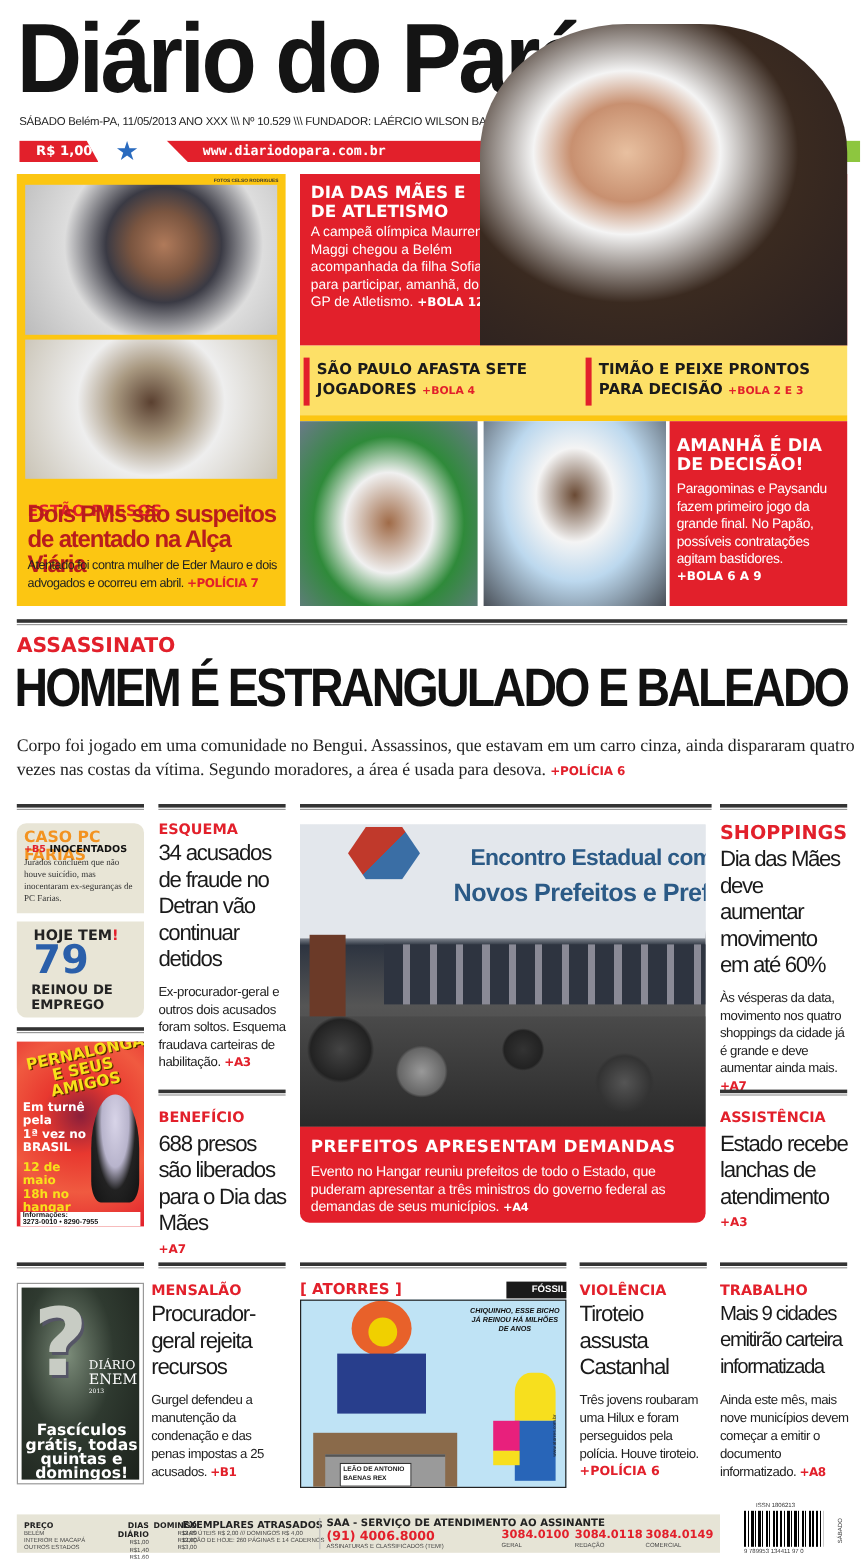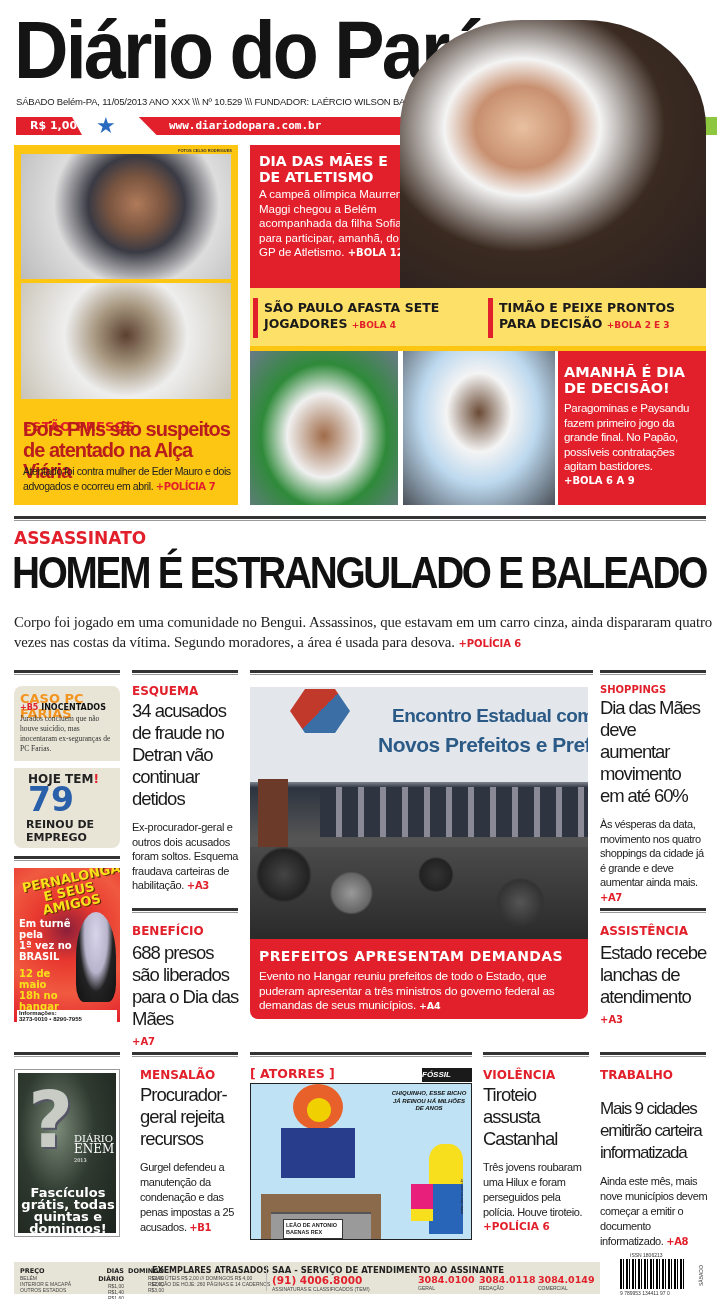--- a/index.html
+++ b/index.html
@@ -181,21 +181,21 @@
 </div>
 <div class="abs" style="left:250px;top:939px;width:338px;height:80px;background:#e2202b;border-radius:0 0 8px 8px">
   <div class="abs hblock" style="left:9px;top:9px;font-size:14px;color:#fff;letter-spacing:0.4px">PREFEITOS APRESENTAM DEMANDAS</div>
   <div class="abs" style="left:9px;top:30px;width:322px;font-size:11.8px;line-height:14.5px;color:#fff;letter-spacing:-0.2px">
     <span>Evento no Hangar reuniu prefeitos de todo o Estado, que puderam apresentar a três ministros do governo federal as demandas de seus municípios.</span>
     <span class="hblock" style="font-size:9.5px">+A4</span>
   </div>
 </div>
 
 <div class="abs" style="left:600px;top:684px;width:108px">
-  <div class="kick-big" style="font-size:10px">SHOPPINGS</div>
+  <div class="kick-big" style="font-size:16px">SHOPPINGS</div>
   <div class="headline-cond" style="font-size:18.5px;letter-spacing:-1.1px;margin-top:2px;line-height:22px">Dia das Mães deve aumentar movimento em até 60%</div>
   <div class="small-body" style="margin-top:10px;font-size:11px;line-height:14.5px;letter-spacing:-0.4px">
     <span>Às vésperas da data, movimento nos quatro shoppings da cidade já é grande e deve aumentar ainda mais.</span>
     <span class="ref">+A7</span>
   </div>
 </div>
 <div class="rule" style="left:600px;top:908px;width:106px"></div>
 <div class="abs" style="left:600px;top:924px;width:108px">
   <div class="kick-big" style="font-size:12px">ASSISTÊNCIA</div>
   <div class="headline-cond" style="font-size:18.5px;letter-spacing:-1px;margin-top:4px;line-height:22px">Estado recebe lanchas de atendimento</div>
@@ -213,32 +213,32 @@
     <div class="abs hblock" style="left:10px;top:2px;font-size:78px;color:#c8ccc4;line-height:90px;text-shadow:2px 2px 0 #556">?</div>
     <div class="abs" style="left:56px;top:60px;color:#fff;font-family:'DejaVu Serif',serif;font-size:10px;line-height:11px;width:40px">
       <div>DIÁRIO</div>
       <div style="font-size:12px">ENEM</div>
       <div style="font-size:5px">2013</div>
     </div>
     <div class="abs hblock" style="left:2px;top:114px;width:96px;text-align:center;color:#fff;font-size:13px;line-height:12px">Fascículos grátis, todas quintas e domingos!</div>
   </div>
 </div>
 
-<div class="abs" style="left:140px;top:1068px;width:108px">
+<div class="abs" style="left:126px;top:1068px;width:108px">
   <div class="kick-big" style="font-size:12px">MENSALÃO</div>
   <div class="headline-cond" style="font-size:18.5px;letter-spacing:-1px;margin-top:2px;line-height:22px">Procurador-geral rejeita recursos</div>
   <div class="small-body" style="margin-top:10px;font-size:11px;line-height:15px;letter-spacing:-0.4px">
     <span>Gurgel defendeu a manutenção da condenação e das penas impostas a 25 acusados.</span>
     <span class="ref">+B1</span>
   </div>
 </div>
 
 <div class="abs" style="left:250px;top:1066px;width:222px;height:180px">
   <div class="abs kick-big" style="left:0;top:0;font-size:12.5px">[ ATORRES ]</div>
-  <div class="abs" style="left:172px;top:2px;width:50px;height:14px;background:#1a1a1a;color:#fff;font-size:8px;font-style:italic;font-weight:bold;text-align:left;line-height:14px">FÓSSIL</div>
+  <div class="abs" style="left:172px;top:2px;width:50px;height:14px;background:#1a1a1a;color:#fff;font-size:8px;font-weight:bold;text-align:right;line-height:14px">FÓSSIL</div>
   <div class="abs ph-cartoon" style="left:0;top:17px;width:222px;height:157px;border:1px solid #222;overflow:hidden">
     <div class="abs" style="left:42px;top:0;width:50px;height:46px;background:#e8612a;border-radius:50%"></div>
     <div class="abs" style="left:56px;top:14px;width:24px;height:24px;background:#f0d000;border-radius:50%"></div>
     <div class="abs" style="left:30px;top:44px;width:74px;height:50px;background:#283e8c"></div>
     <div class="abs" style="left:10px;top:110px;width:120px;height:47px;background:#8a6a4a"></div>
     <div class="abs" style="left:20px;top:128px;width:100px;height:29px;background:#9a9a9a;border-top:2px solid #555"></div>
     <div class="abs" style="left:32px;top:135px;width:60px;background:#fff;border:1px solid #333;font-size:5.5px;font-weight:bold;padding:2px;line-height:7px">LEÃO DE ANTONIO BAENAS REX</div>
     <div class="abs" style="left:140px;top:6px;width:76px;font-size:6px;font-style:italic;font-weight:bold;text-align:center;line-height:7.5px;color:#111">CHIQUINHO, ESSE BICHO JÁ REINOU HÁ MILHÕES DE ANOS</div>
     <div class="abs" style="left:178px;top:60px;width:34px;height:40px;background:#f7df1e;border-radius:40% 40% 0 0"></div>
     <div class="abs" style="left:178px;top:100px;width:34px;height:50px;background:#2865b8"></div>
@@ -250,21 +250,21 @@
 
 <div class="abs" style="left:483px;top:1068px;width:110px">
   <div class="kick-big" style="font-size:12px">VIOLÊNCIA</div>
   <div class="headline-cond" style="font-size:18.5px;letter-spacing:-1px;margin-top:2px;line-height:22px;width:80px">Tiroteio assusta Castanhal</div>
   <div class="small-body" style="margin-top:10px;font-size:11px;line-height:15px;letter-spacing:-0.4px">Três jovens roubaram uma Hilux e foram perseguidos pela polícia. Houve tiroteio.</div>
   <div class="ref" style="font-size:10.5px">+POLÍCIA 6</div>
 </div>
 
 <div class="abs" style="left:600px;top:1068px;width:110px">
   <div class="kick-big" style="font-size:12px">TRABALHO</div>
-  <div class="headline-cond" style="font-size:17px;letter-spacing:-1.2px;margin-top:16px;line-height:22px">Mais 9 cidades emitirão carteira informatizada</div>
+  <div class="headline-cond" style="font-size:17px;letter-spacing:-1.2px;margin-top:2px;line-height:22px">Mais 9 cidades emitirão carteira informatizada</div>
   <div class="small-body" style="margin-top:10px;font-size:11px;line-height:15px;letter-spacing:-0.4px">
     <span>Ainda este mês, mais nove municípios devem começar a emitir o documento informatizado.</span>
     <span class="ref">+A8</span>
   </div>
 </div>
 
 <div class="abs footer">
   <div class="abs" style="left:6px;top:5px">
     <div class="ft-lbl">PREÇO</div>
     <div class="ft-tiny">BELÉM</div>

